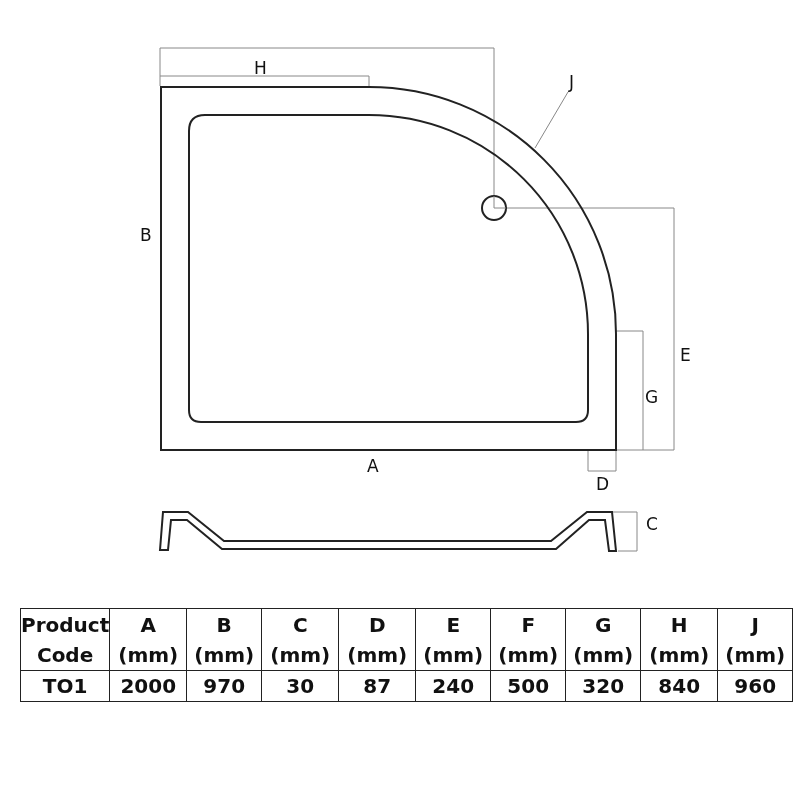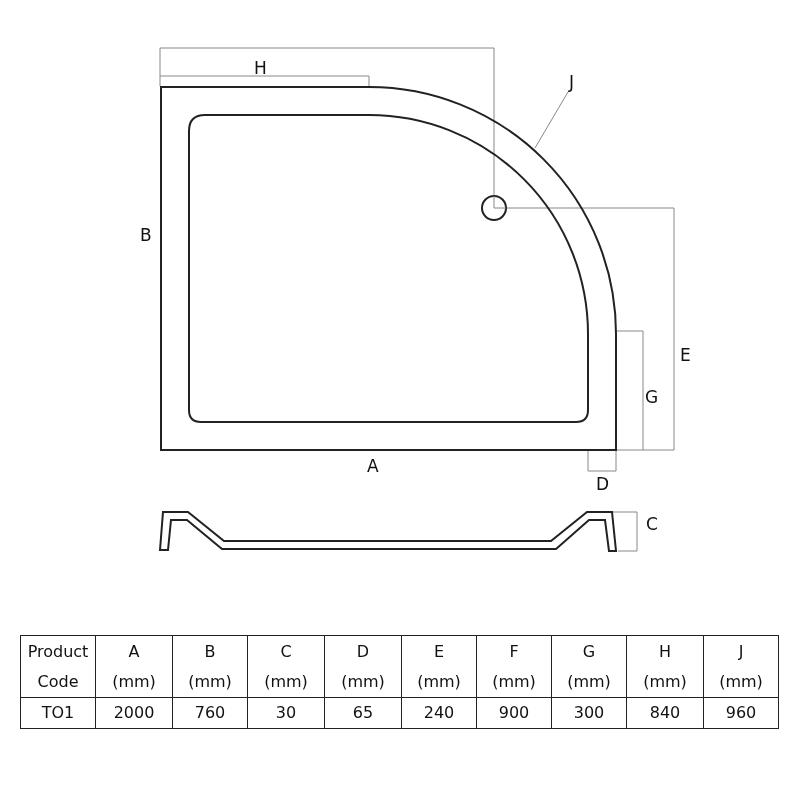--- a/index.html
+++ b/index.html
@@ -1,23 +1,23 @@
 <!DOCTYPE html>
 <html><head>
   <meta charset="utf-8">
   <style>
     html, body { margin: 0; padding: 0; background: #ffffff; }
     body { width: 800px; height: 800px; position: relative; overflow: hidden; font-family: "DejaVu Sans", sans-serif; }
     #drawing { position: absolute; left: 0; top: 0; width: 800px; height: 600px; }
     .lbl { font-family: "DejaVu Sans", sans-serif; font-size: 17px; fill: #111; }
     #spec-table {
-      position: absolute; left: 20px; top: 635px;
+      position: absolute; left: 20px; top: 608px;
       border-collapse: collapse;
       font-family: "DejaVu Sans", sans-serif;
-      font-size: 16px; color: #111;
+      font-size: 20px; color: #111; font-weight: bold;
     }
     #spec-table td {
       border: 1.5px solid #222;
       text-align: center;
       padding: 0;
       height: 30px;
       line-height: 30px;
       white-space: nowrap;
     }
     #spec-table .hdr td { height: 61px; line-height: 30px; vertical-align: middle; }
@@ -108,23 +108,23 @@
           <span class="l2">(mm)</span>
         </td>
     <td class="c9">
           <span class="l1">J</span>
           <span class="l2">(mm)</span>
         </td>
   </tr>
   <tr>
     <td class="c0">TO1</td>
     <td class="c1">2000</td>
-    <td class="c2">760</td>
+    <td class="c2">970</td>
     <td class="c3">30</td>
-    <td class="c4">65</td>
+    <td class="c4">87</td>
     <td class="c5">240</td>
-    <td class="c6">900</td>
-    <td class="c7">300</td>
+    <td class="c6">500</td>
+    <td class="c7">320</td>
     <td class="c8">840</td>
     <td class="c9">960</td>
   </tr>
 </tbody>
   </table>
 
 </body></html>

